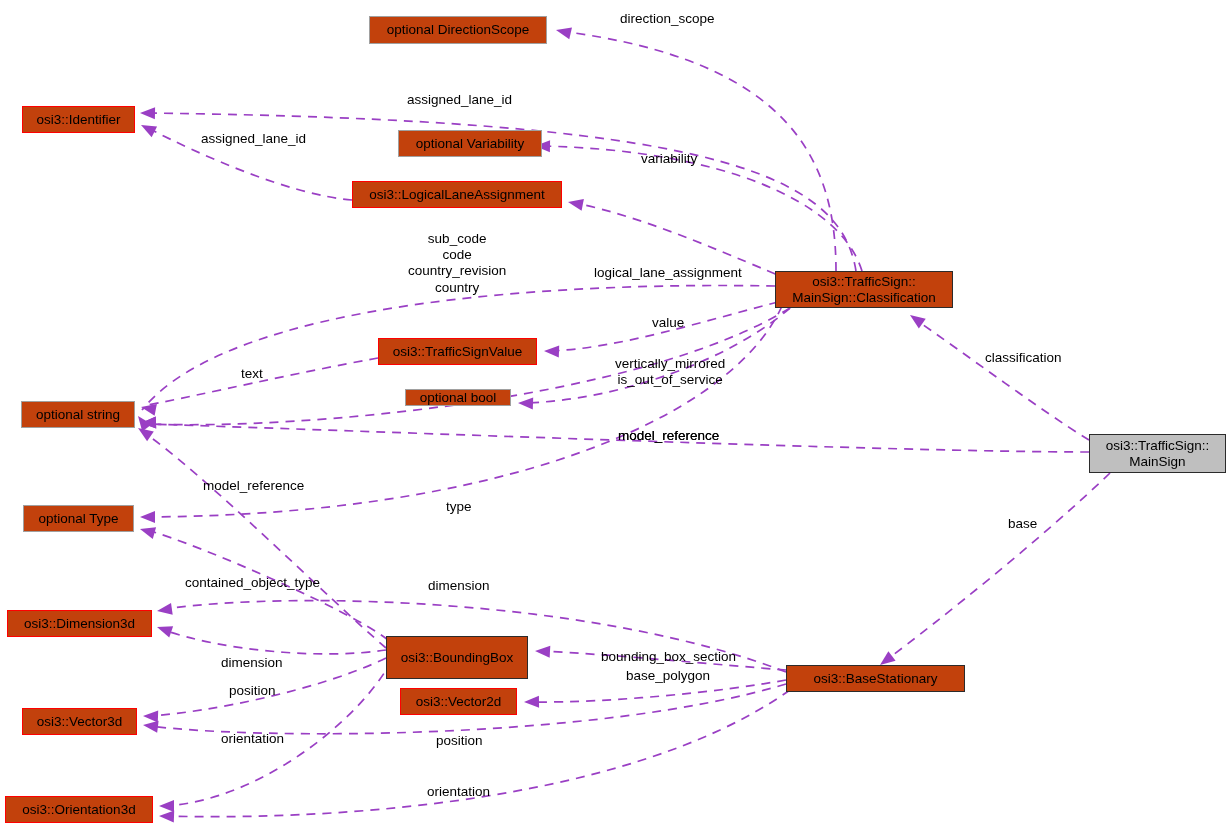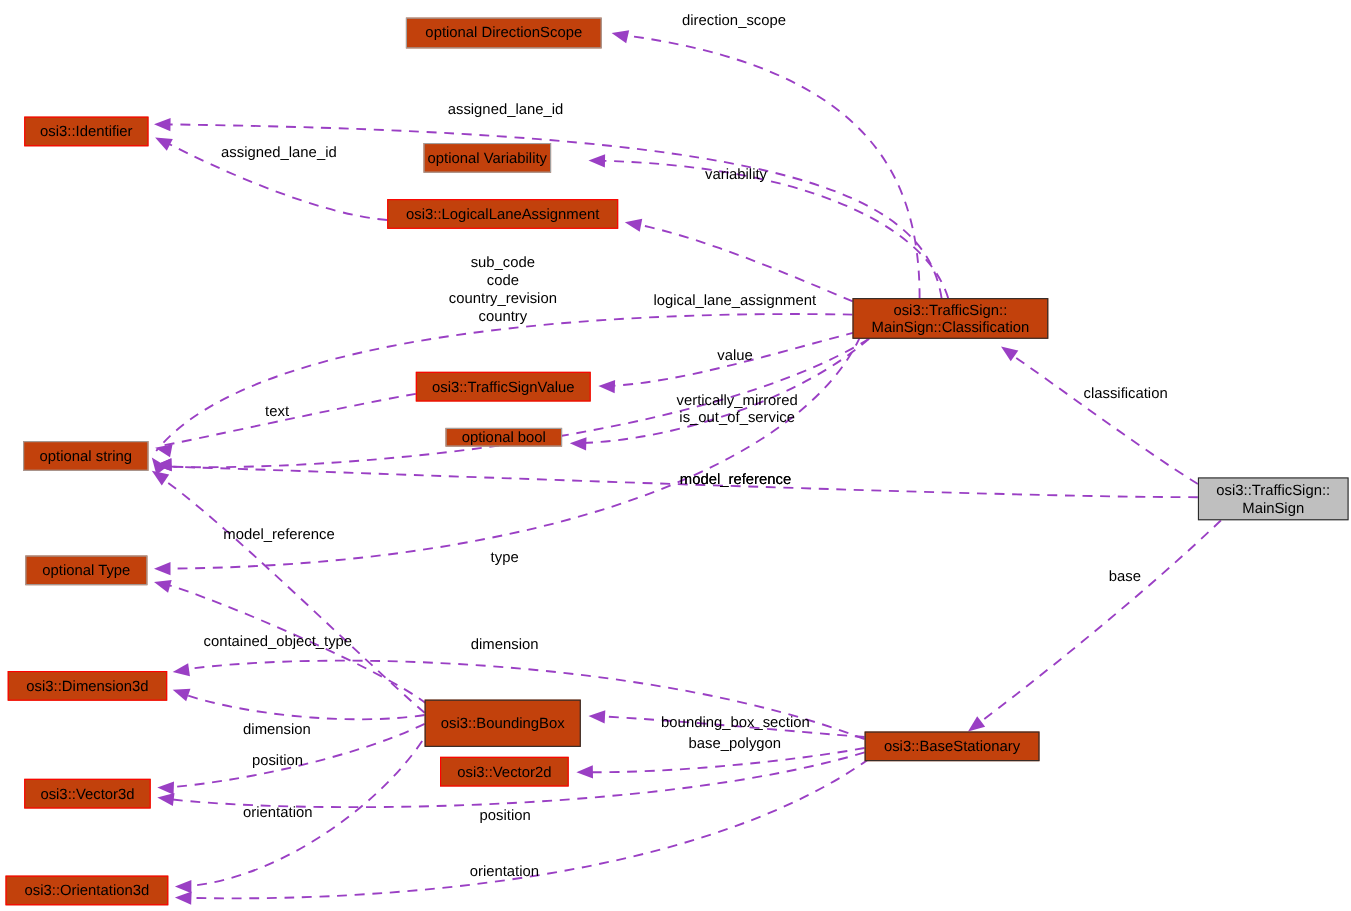--- a/index.html
+++ b/index.html
@@ -104,33 +104,33 @@
         <polygon points="0,0 -15,-6 -15,6" fill="#9a3fc4" transform="translate(524,702) rotate(179)"></polygon>
         <polygon points="0,0 -15,-6 -15,6" fill="#9a3fc4" transform="translate(143,725) rotate(187)"></polygon>
         <polygon points="0,0 -15,-6 -15,6" fill="#9a3fc4" transform="translate(159,806) rotate(180)"></polygon>
         <polygon points="0,0 -15,-6 -15,6" fill="#9a3fc4" transform="translate(159,816) rotate(182)"></polygon>
         <polygon points="0,0 -15,-6 -15,6" fill="#9a3fc4" transform="translate(880,665) rotate(143)"></polygon>
       </g>
   </svg>
   <div id="node-layer">
       <div class="node grey-border" style="left: 369px; top: 16px; width: 178px; height: 28px;"><span>optional DirectionScope</span></div>
       <div class="node red-border" style="left: 22px; top: 106px; width: 113px; height: 27px;"><span>osi3::Identifier</span></div>
-      <div class="node grey-border" style="left: 385px; top: 130px; width: 116px; height: 27px;"><span>optional Variability</span></div>
+      <div class="node grey-border" style="left: 398px; top: 130px; width: 144px; height: 27px;"><span>optional Variability</span></div>
       <div class="node red-border" style="left: 352px; top: 181px; width: 210px; height: 27px;"><span>osi3::LogicalLaneAssignment</span></div>
       <div class="node black-border" style="left: 775px; top: 271px; width: 178px; height: 37px;"><span>osi3::TrafficSign::
 MainSign::Classification</span></div>
       <div class="node red-border" style="left: 378px; top: 338px; width: 159px; height: 27px;"><span>osi3::TrafficSignValue</span></div>
       <div class="node grey-border" style="left: 405px; top: 389px; width: 106px; height: 17px;"><span>optional bool</span></div>
       <div class="node grey-border" style="left: 21px; top: 401px; width: 114px; height: 27px;"><span>optional string</span></div>
       <div class="node black-border filled" style="left: 1089px; top: 434px; width: 137px; height: 39px;"><span>osi3::TrafficSign::
 MainSign</span></div>
       <div class="node grey-border" style="left: 23px; top: 505px; width: 111px; height: 27px;"><span>optional Type</span></div>
       <div class="node red-border" style="left: 7px; top: 610px; width: 145px; height: 27px;"><span>osi3::Dimension3d</span></div>
       <div class="node black-border" style="left: 386px; top: 636px; width: 142px; height: 43px;"><span>osi3::BoundingBox</span></div>
-      <div class="node black-border" style="left: 786px; top: 665px; width: 159px; height: 27px;"><span>osi3::BaseStationary</span></div>
+      <div class="node black-border" style="left: 786px; top: 665px; width: 179px; height: 27px;"><span>osi3::BaseStationary</span></div>
       <div class="node red-border" style="left: 400px; top: 688px; width: 117px; height: 27px;"><span>osi3::Vector2d</span></div>
       <div class="node red-border" style="left: 22px; top: 708px; width: 115px; height: 27px;"><span>osi3::Vector3d</span></div>
       <div class="node red-border" style="left: 5px; top: 796px; width: 148px; height: 27px;"><span>osi3::Orientation3d</span></div>
     </div>
   <div id="label-layer">
       <div class="edge-label" style="left: 620px; top: 11px;">direction_scope</div>
       <div class="edge-label" style="left: 407px; top: 92px;">assigned_lane_id</div>
       <div class="edge-label" style="left: 201px; top: 131px;">assigned_lane_id</div>
       <div class="edge-label" style="left: 641px; top: 151px;">variability</div>
       <div class="edge-label" style="left: 594px; top: 217px; margin-top: 48px;">logical_lane_assignment</div>

